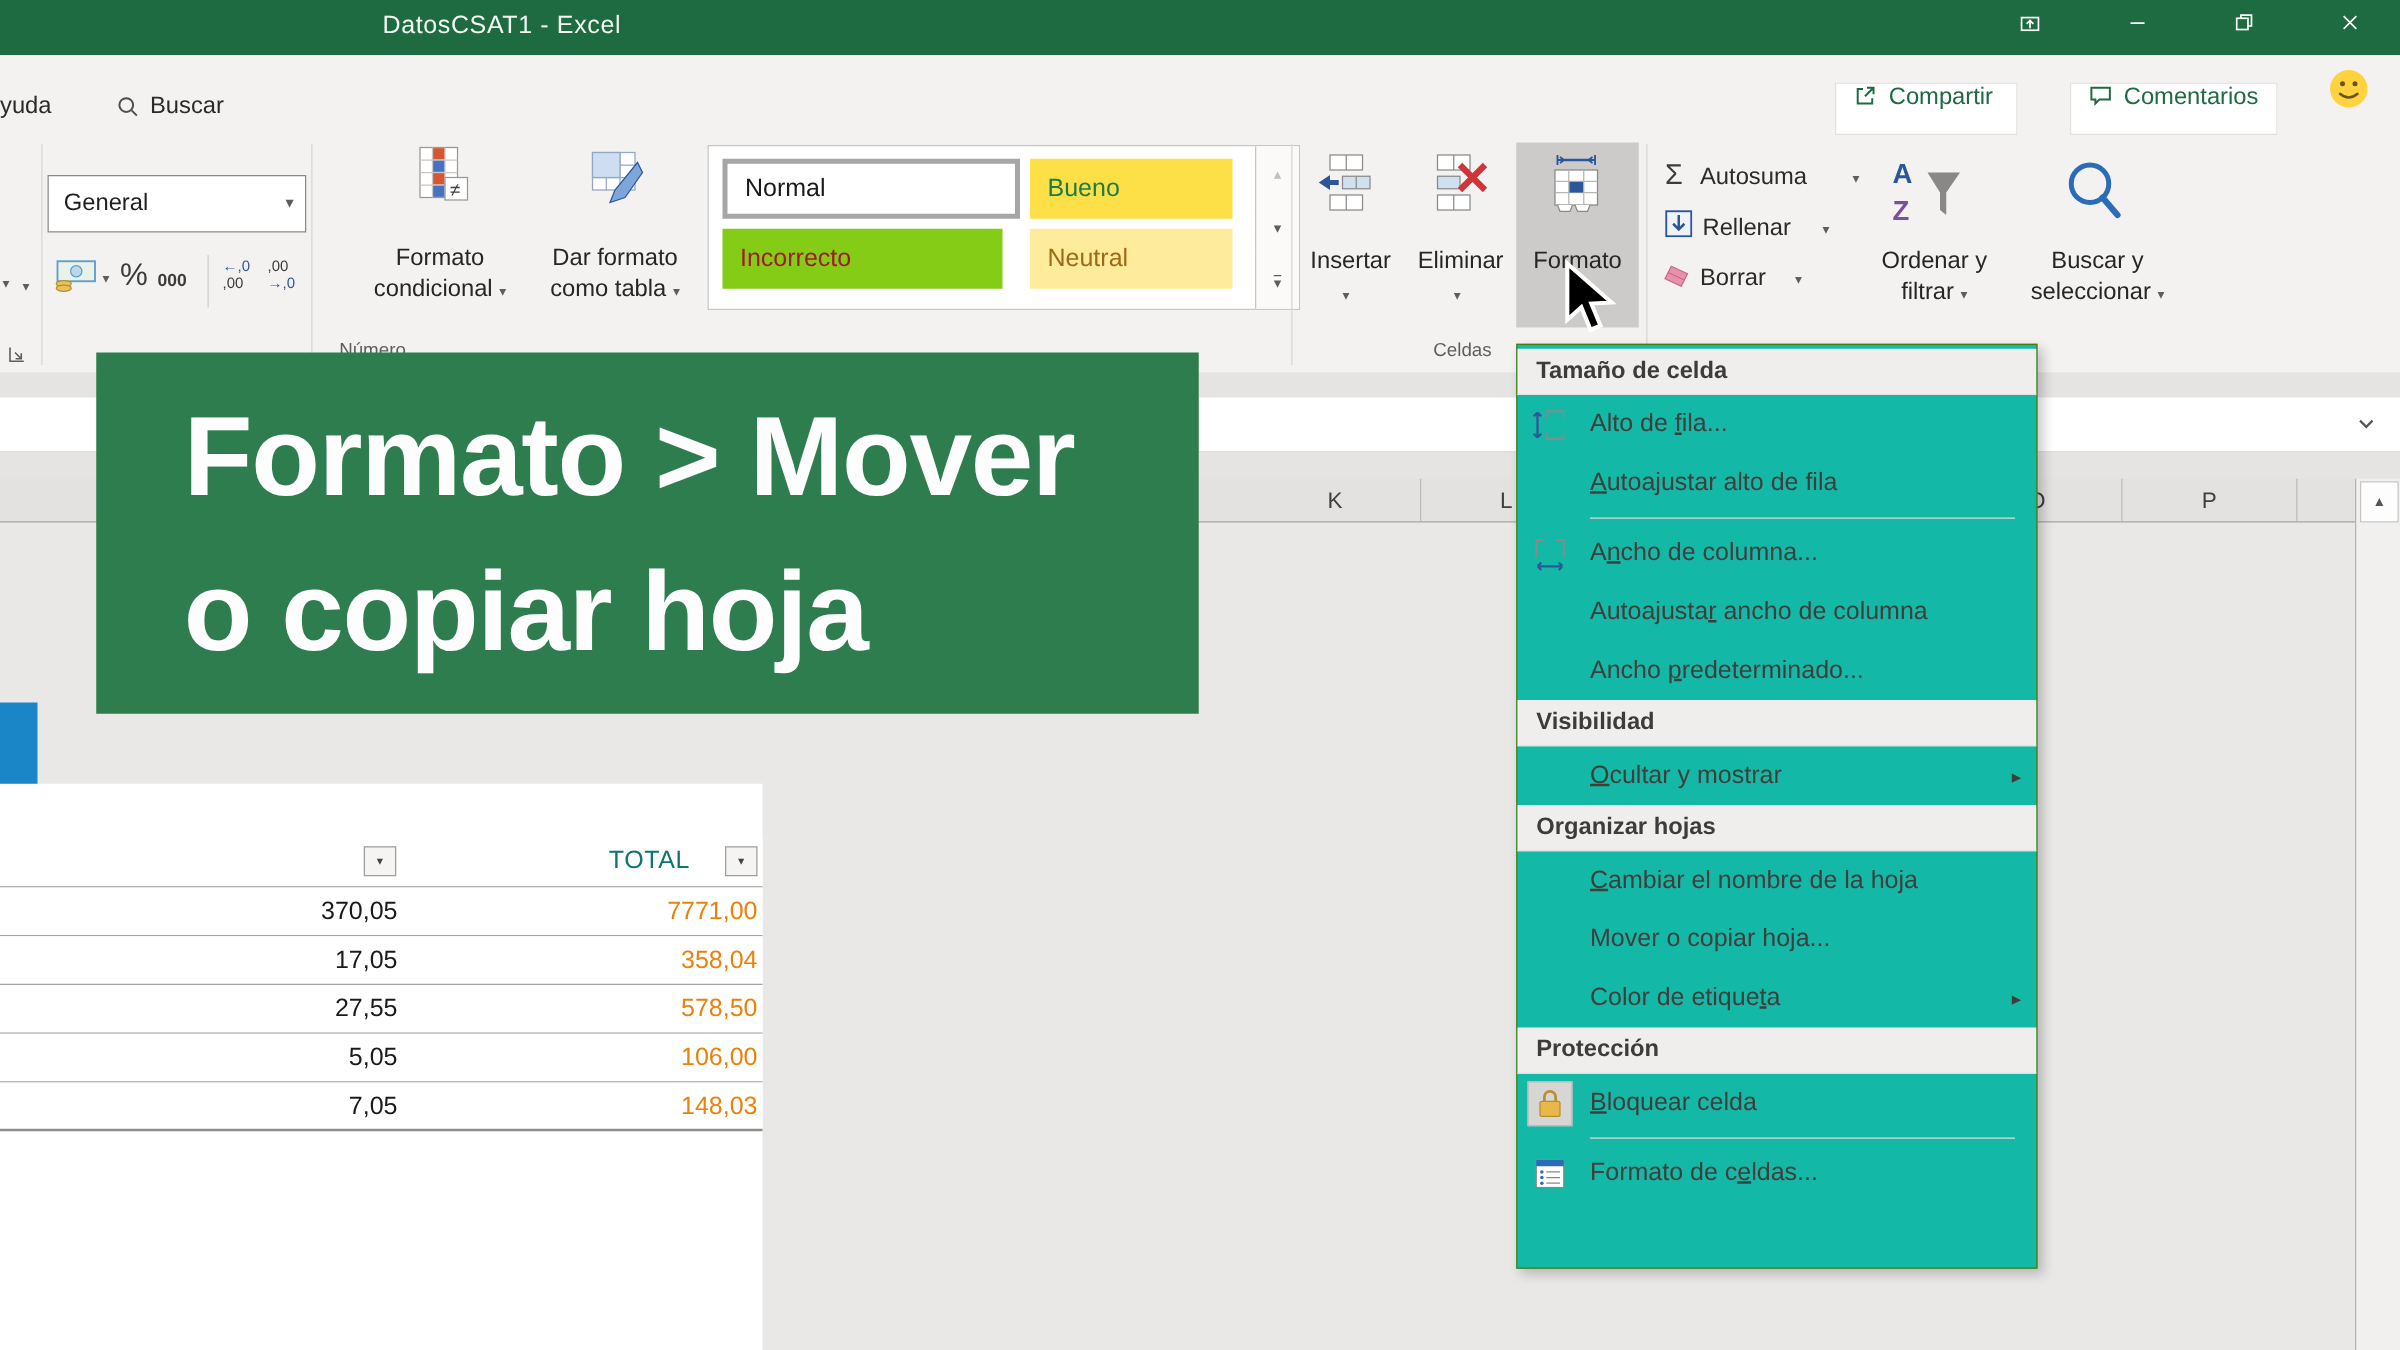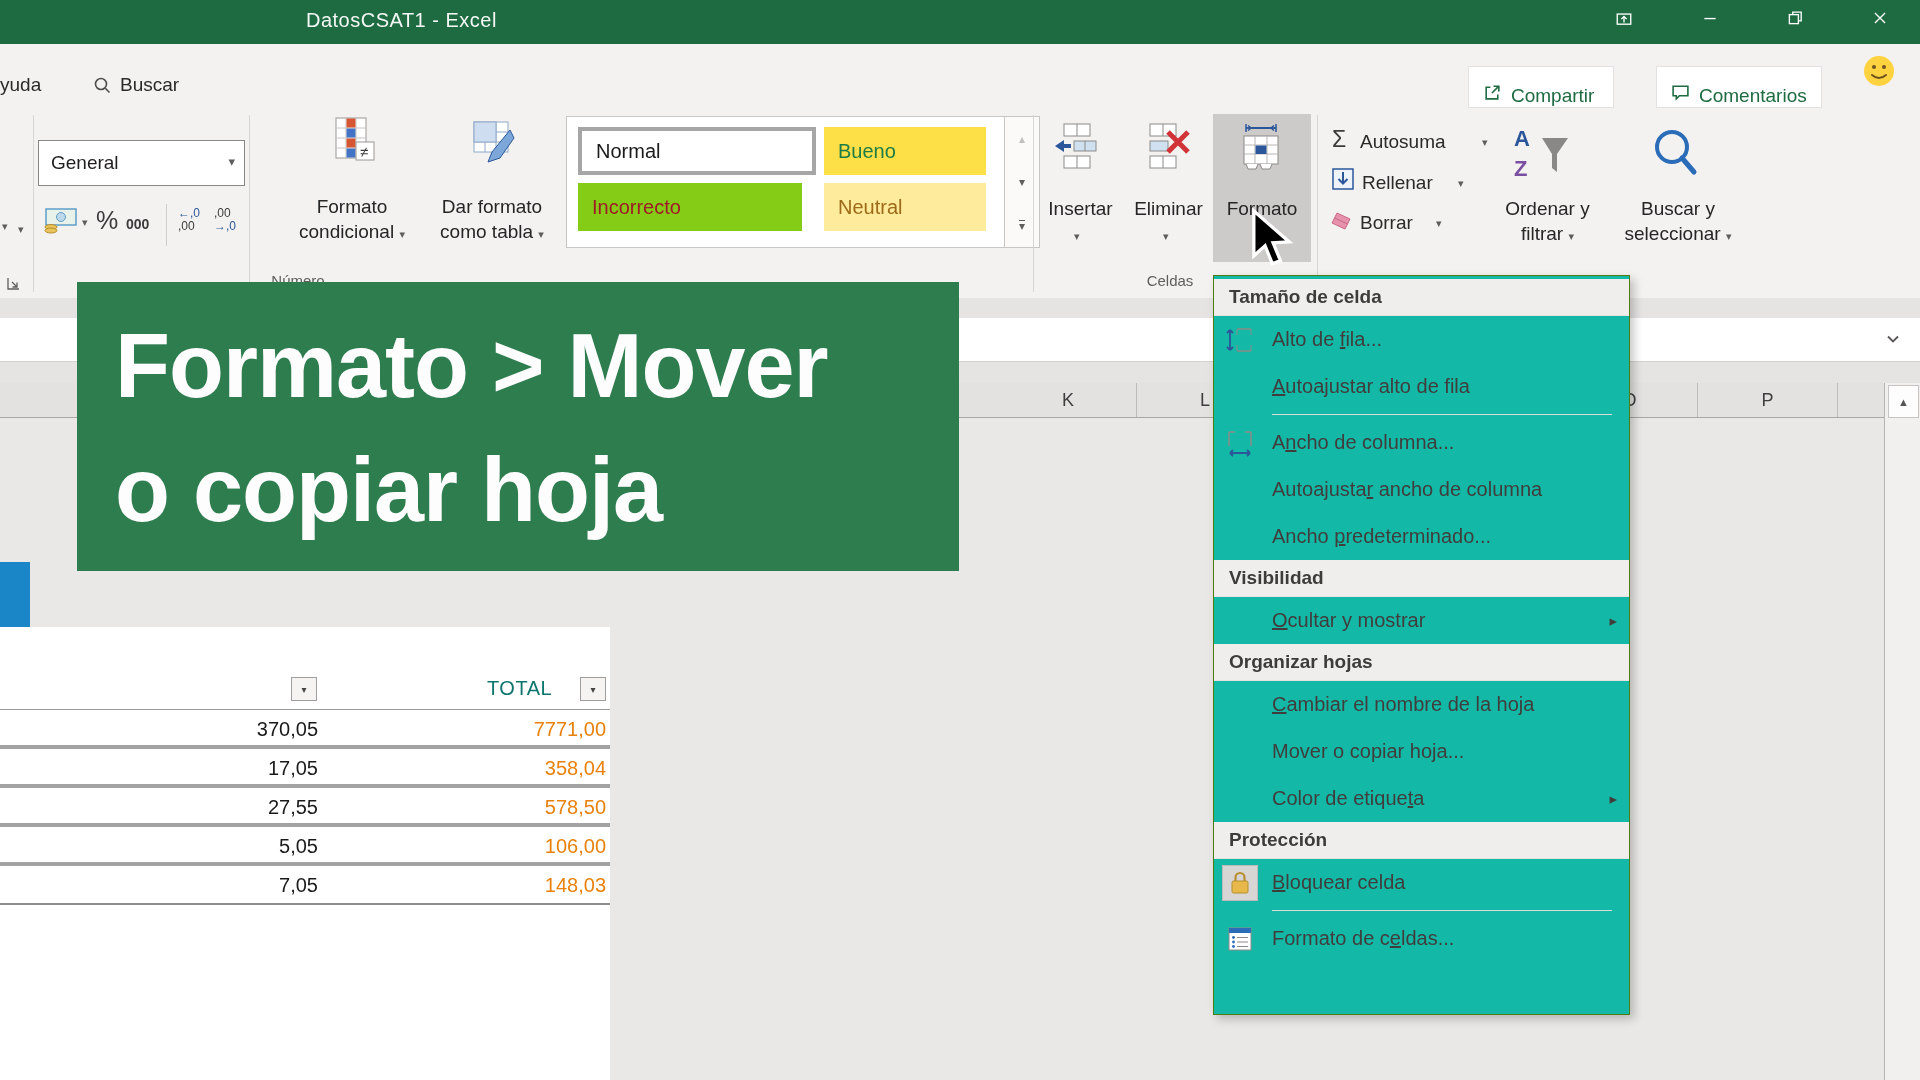--- a/index.html
+++ b/index.html
@@ -9,21 +9,21 @@
 
   
   .titlebar{left:0;top:0;width:1920px;height:44px;background:#1e6b41;}
   .win-title{left:306px;top:9px;color:#f4f8f5;font-size:20px;letter-spacing:.5px;}
   .winbtn{top:2px;width:36px;height:32px;display:flex;align-items:center;justify-content:center;}
 
   
   .ribbon{left:0;top:44px;width:1920px;height:254px;background:#f3f2f1;padding-left:21px;}
   .tabtext{top:30px;font-size:19px;color:#2b2a29;}
   .pillbtn{top:22px;height:42px;background:#fff;border:1px solid #e3e1df;display:flex;
-           align-items:flex-end;gap:9px;padding:0 14px;box-sizing:border-box;color:#1e6b42;font-size:19px;}
+           align-items:flex-start;gap:9px;padding:0 14px;box-sizing:border-box;color:#1e6b42;font-size:19px;}
   .vsep{width:1px;background:#d8d6d4;top:71px;height:177px;}
   .grouplabel{top:228px;font-size:15px;color:#605e5c;text-align:center;}
   .combo{left:38px;top:96px;width:207px;height:46px;background:#fff;border:1px solid #8a8886;box-sizing:border-box;}
   .combo .val{position:absolute;left:12px;top:11px;font-size:19px;color:#201f1e;}
   .combo .arr{position:absolute;right:9px;top:13px;font-size:13px;color:#5f5d5b;}
   .smalltool{font-size:25px;color:#3b3b3b;}
   .decbtn{font-size:12px;color:#3b3b3b;line-height:13px;text-align:left;}
   .decbtn b{color:#2b579a;font-weight:normal;}
   .ribbonbtn-label{font-size:19px;color:#262626;text-align:center;line-height:25px;}
   .dd{font-size:11px;color:#5f5d5b;}
@@ -31,39 +31,39 @@
 
   
   .gallery-frame{left:566px;top:72px;width:474px;height:132px;background:#fff;border:1px solid #c8c6c4;box-sizing:border-box;}
   .style-cell{position:absolute;height:48px;box-sizing:border-box;font-size:20px;display:flex;align-items:center;padding-left:14px;}
   .gal-btn{position:absolute;left:437px;width:35px;height:44px;background:#fbfaf9;border-left:1px solid #c8c6c4;
            box-sizing:border-box;display:flex;align-items:center;justify-content:center;font-size:12px;color:#605e5c;}
 
   
   .banner{left:77px;top:282px;width:882px;height:289px;background:#2e7d4f;z-index:30;
           padding:22px 0 0 38px;box-sizing:border-box;}
-  .banner div{color:#fdfdfd;font-size:90px;line-height:124px;font-weight:600;letter-spacing:-1px;}
+  .banner div{color:#fdfdfd;font-size:90px;line-height:124px;font-weight:600;letter-spacing:-1px;margin-left:32px;}
 
   
   .strip{left:0;width:1920px;background:#e5e4e3;}
   .formulabar{left:0;top:318px;width:1920px;height:44px;background:#fff;border-bottom:1px solid #d4d2d0;box-sizing:border-box;}
   .fx-chevron{left:1884px;top:330px;width:18px;height:18px;}
   .colheaders{left:0;top:383px;width:1884px;height:35px;background:#e3e2e1;border-bottom:1px solid #a9a8a7;box-sizing:border-box;}
   .colletter{position:absolute;top:0;height:34px;display:flex;align-items:center;justify-content:center;
              font-size:18px;color:#3f3f3f;border-right:1px solid #bdbcbb;box-sizing:border-box;}
   .whitezone{left:0;top:627px;width:610px;height:453px;background:#fff;}
   .bluebar{left:0;top:562px;width:30px;height:65px;background:#1a86c8;}
 
   
   .xtable{left:0;top:668px;width:610px;z-index:5;}
   .thead{position:absolute;left:0;top:0;width:610px;height:42px;background:#fff;border-bottom:1px solid #9b9a99;box-sizing:border-box;}
   .th-txt{position:absolute;top:9px;font-size:20px;letter-spacing:.5px;font-weight:500;}
   .filterbtn{position:absolute;top:9px;width:26px;height:24px;background:#f5f4f3;border:1px solid #9f9e9d;
              box-sizing:border-box;display:flex;align-items:center;justify-content:center;font-size:10px;color:#444;}
-  .trow{position:absolute;left:0;width:610px;height:39px;border-bottom:4px solid #a3a3a3;box-sizing:border-box;background:#fff;}
+  .trow{position:absolute;left:0;width:610px;height:39px;border-bottom:1px solid #a3a3a3;box-sizing:border-box;background:#fff;}
   .trow:last-child{border-bottom:2px solid #8f8e8d;}
   .tv{position:absolute;top:8px;font-size:20px;}
   .tv1{right:292px;color:#1a1a1a;}
   .tv2{right:4px;}
 
   
   .vscroll{left:1884px;top:383px;width:36px;height:697px;background:#f1f0ef;border-left:1px solid #b5b4b3;box-sizing:border-box;}
   .vs-btn{position:absolute;left:3px;top:2px;width:31px;height:33px;background:#fdfdfd;border:1px solid #c6c5c4;
           box-sizing:border-box;display:flex;align-items:center;justify-content:center;font-size:11px;color:#555;}
 

